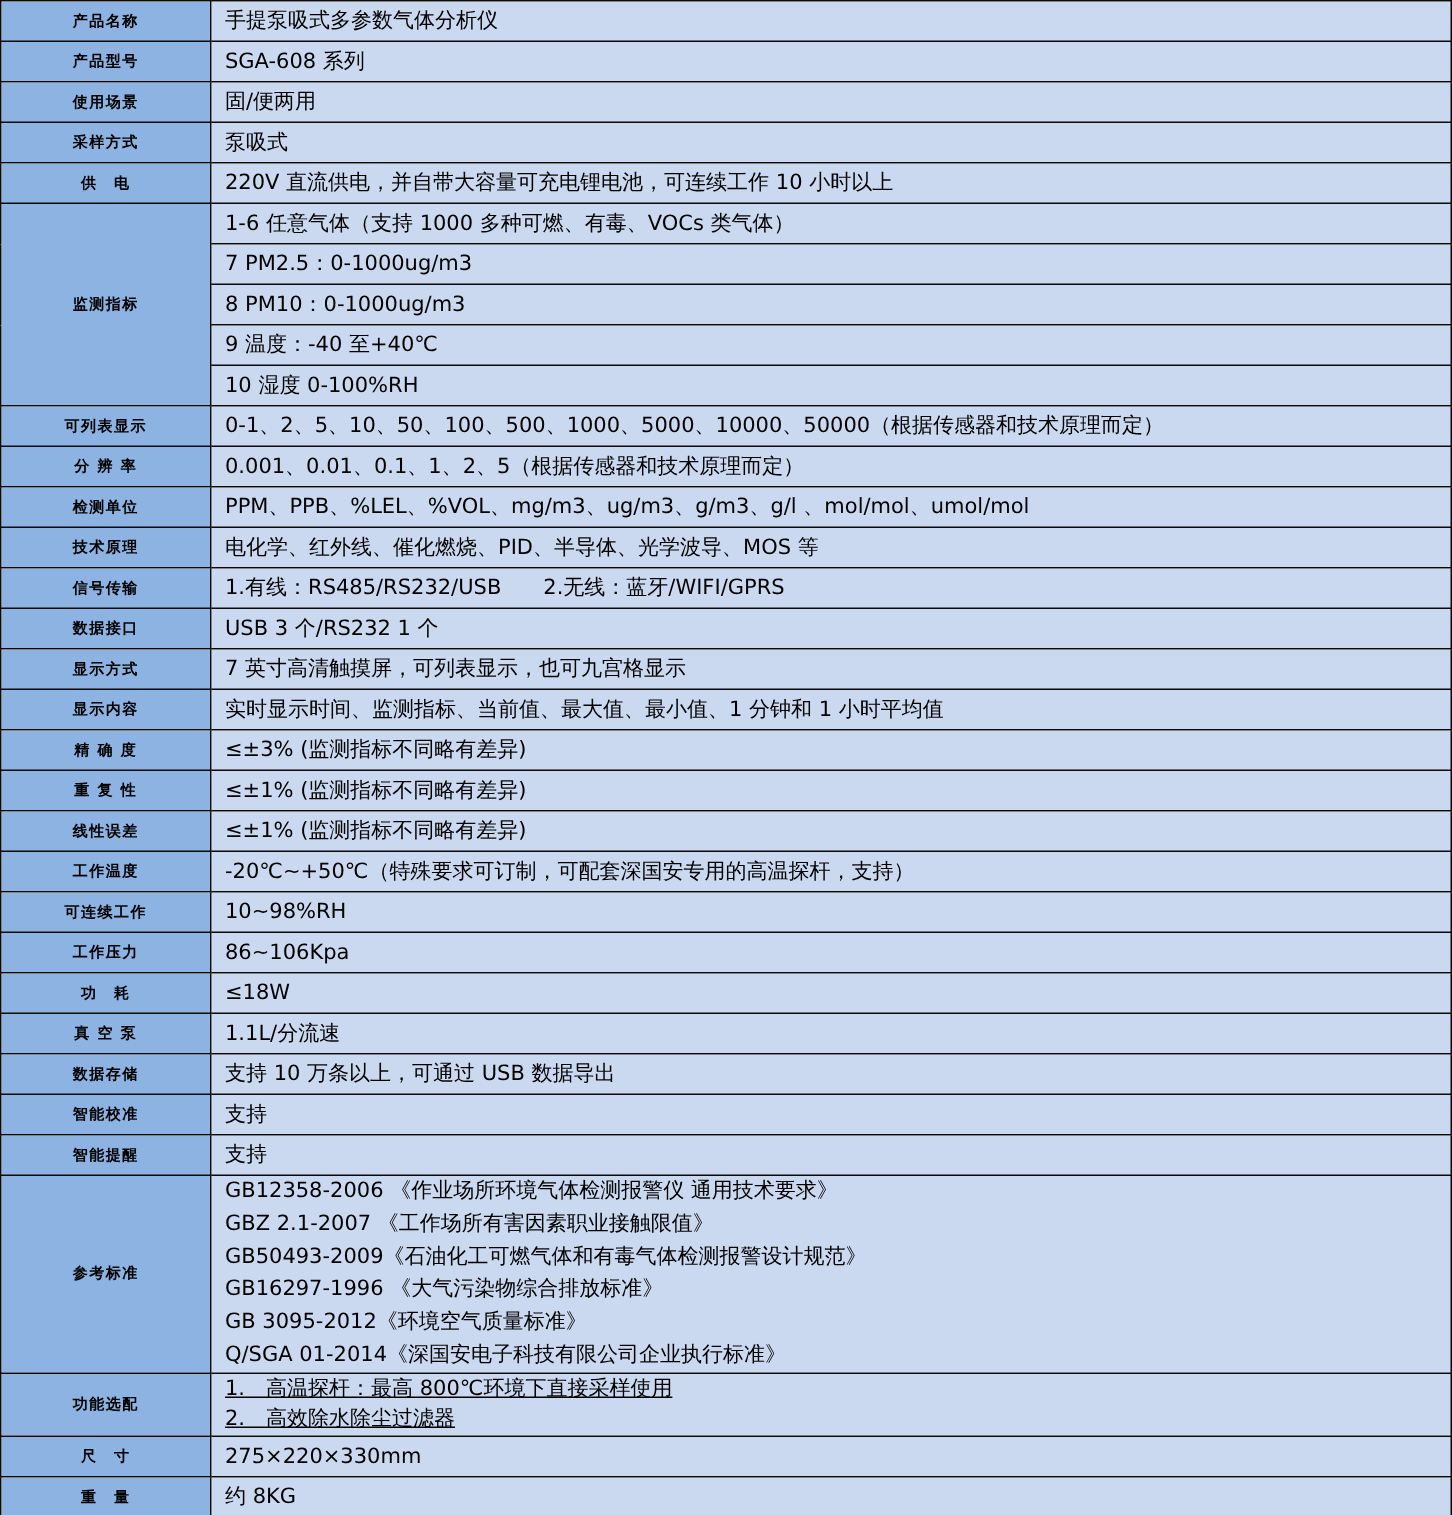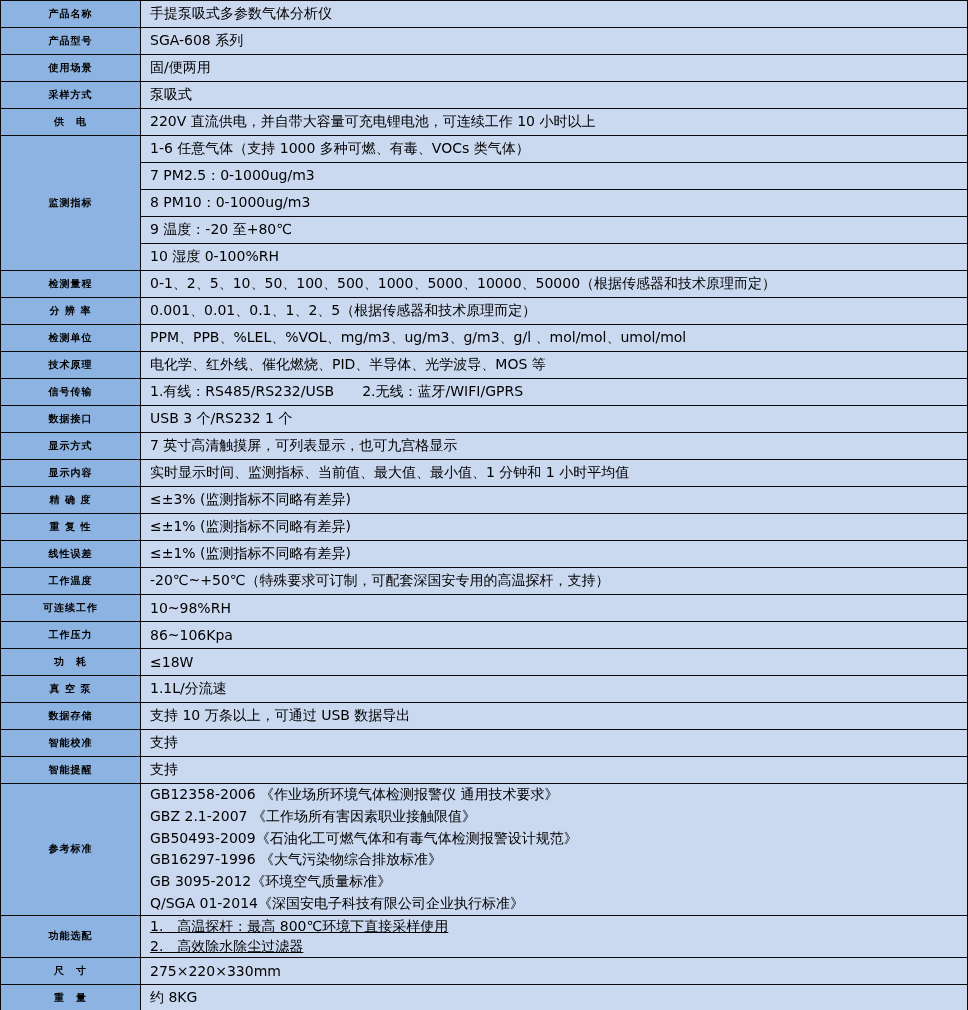--- a/index.html
+++ b/index.html
@@ -78,28 +78,28 @@
       <th rowspan="5">监测指标</th>
       <td>1-6 任意气体（支持 1000 多种可燃、有毒、VOCs 类气体）</td>
     </tr>
     <tr class="r">
       <td>7 PM2.5：0-1000ug/m3</td>
     </tr>
     <tr class="r">
       <td>8 PM10：0-1000ug/m3</td>
     </tr>
     <tr class="r">
-      <td>9 温度：-20 至+80℃</td>
+      <td>9 温度：-40 至+40℃</td>
     </tr>
     <tr class="r">
       <td>10 湿度 0-100%RH</td>
     </tr>
 
     <tr class="r">
-      <th>检测量程</th>
+      <th>可列表显示</th>
       <td>0-1、2、5、10、50、100、500、1000、5000、10000、50000（根据传感器和技术原理而定）</td>
     </tr>
     <tr class="r">
       <th>分 辨 率</th>
       <td>0.001、0.01、0.1、1、2、5（根据传感器和技术原理而定）</td>
     </tr>
     <tr class="r">
       <th>检测单位</th>
       <td>PPM、PPB、%LEL、%VOL、mg/m3、ug/m3、g/m3、g/l 、mol/mol、umol/mol</td>
     </tr>

